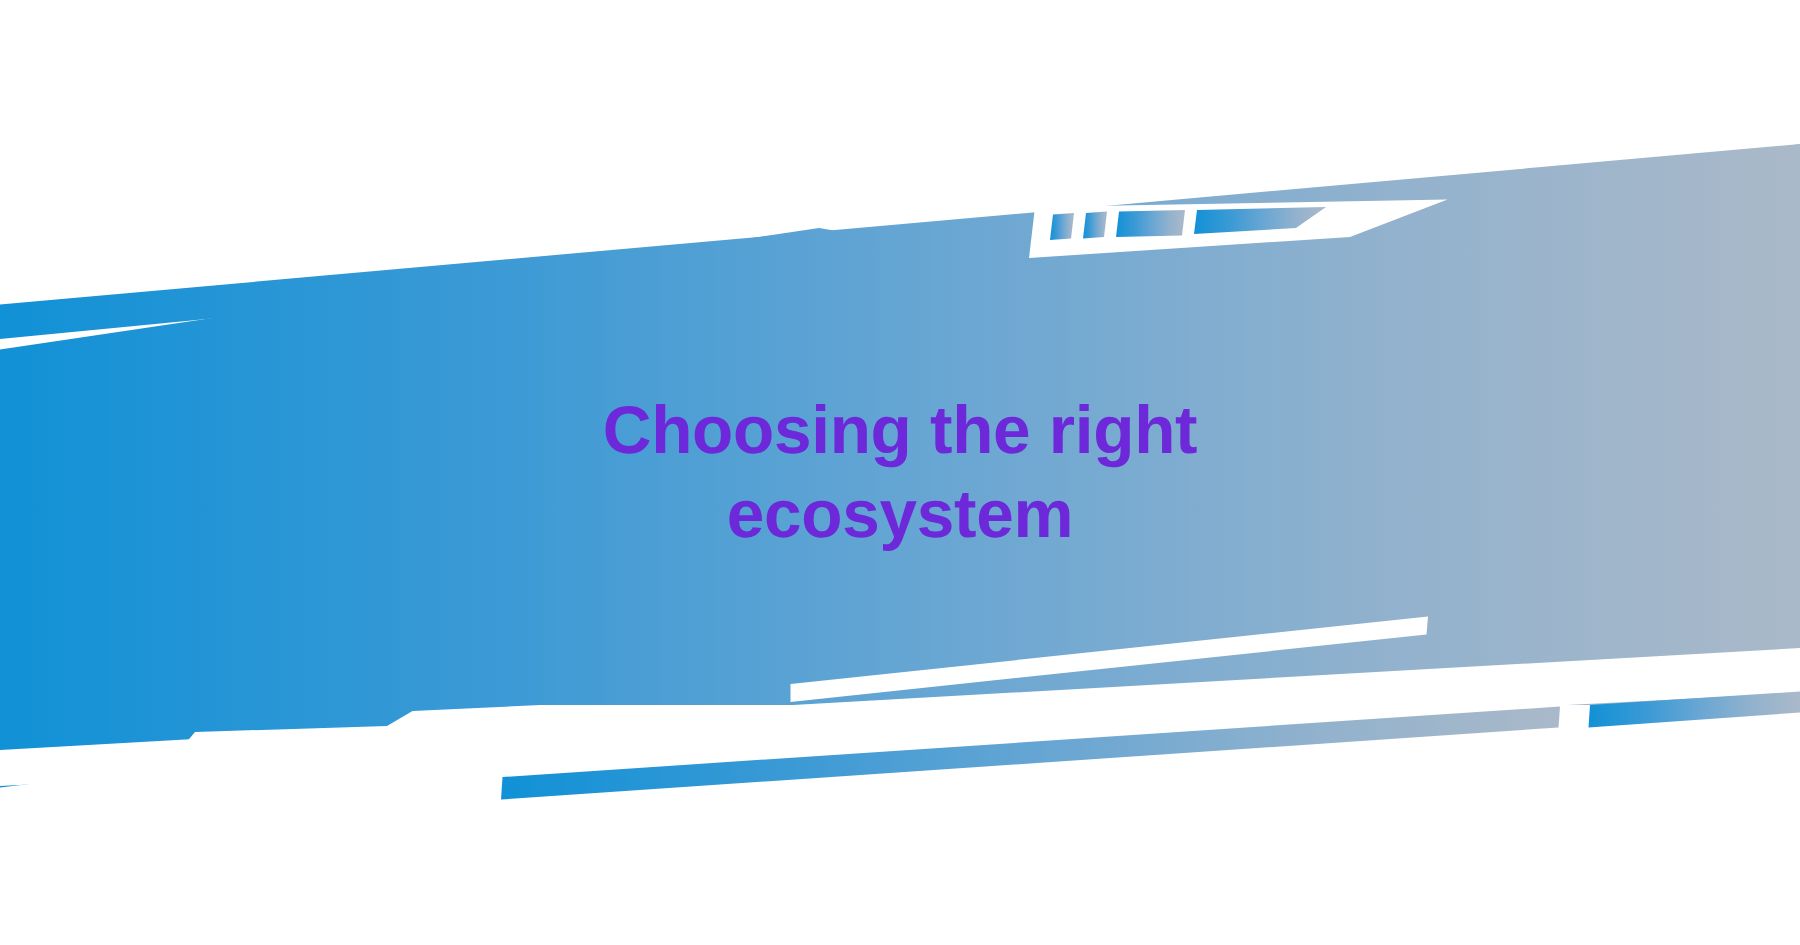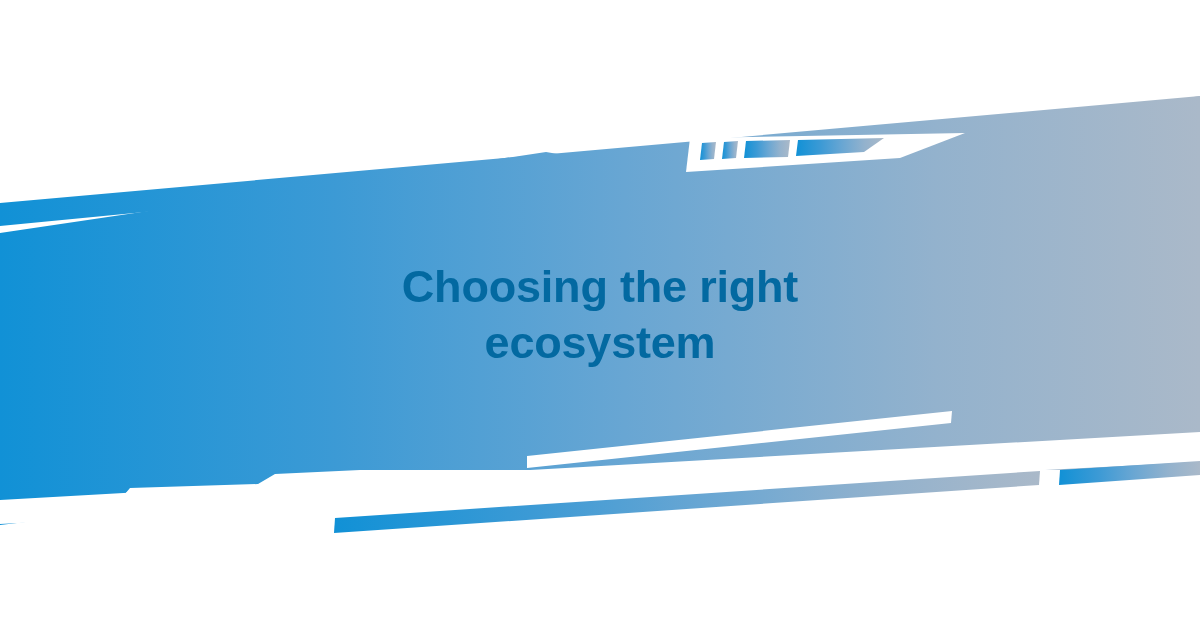--- a/index.html
+++ b/index.html
@@ -37,21 +37,21 @@
     pointer-events: none;
   }
   #banner-title {
     width: 460px;
     margin: 0;
     text-align: center;
     font-family: "Liberation Sans", sans-serif;
     font-size: 45px;
     line-height: 1.24;
     font-weight: 700;
-    color: #0369a1;
+    color: #6d28d9;
     letter-spacing: -0.2px;
     white-space: pre-line;
   }
 </style>
 </head>
 <body>
 
 <div id="banner">
 
   <svg id="banner-art" viewBox="0 0 1200 630" width="1200" height="630" preserveAspectRatio="none" xmlns="http://www.w3.org/2000/svg">

